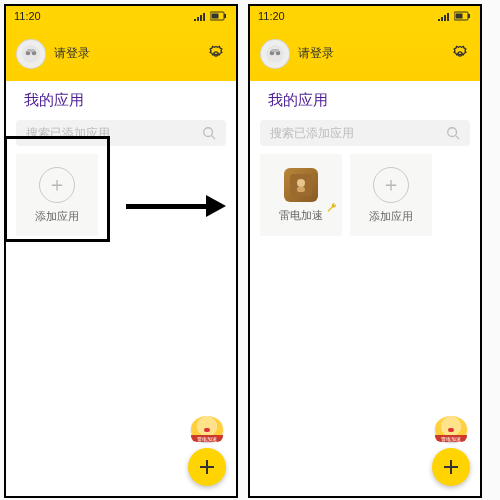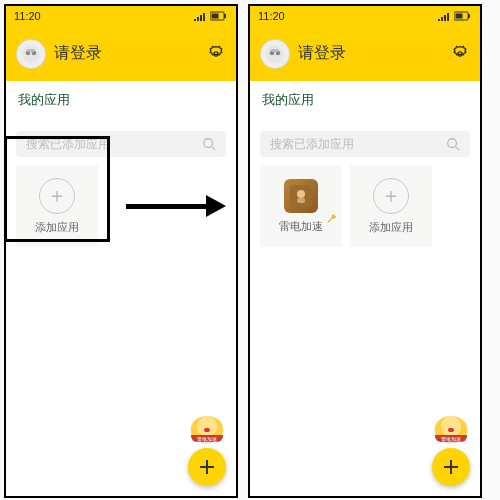--- a/index.html
+++ b/index.html
@@ -54,29 +54,30 @@
   .user {
     display: flex; align-items: center; gap: 8px;
   }
   .avatar {
     width: 28px; height: 28px; border-radius: 50%;
     background: #eee;
     border: 1px solid rgba(0,0,0,0.1);
     display:flex;align-items:center;justify-content:center;
     overflow:hidden;
   }
-  .login-text { font-size: 16px; color:#333;font-family:Liberation Mono, monospace; }
+  .login-text { font-size: 12px; color:#333;font-family:Liberation Mono, monospace; }
   .gear { width:20px;height:20px; }
   .section-title {
     padding: 10px 12px 6px;
-    font-size: 13px;
-    color: #14532d;
+    font-size: 15px;
+    color: #4c1d95;
+    margin-left: 6px;
   }
   .search {
-    margin: 16px 10px 8px;
+    margin: 4px 10px 8px;
     background: #f2f2f2;
     border-radius: 4px;
     height: 26px;
     display:flex; align-items:center; justify-content:space-between;
     padding: 0 10px;
     color:#bcbcbc;
     font-size: 12px;
   }
   .apps {
     display:flex;

